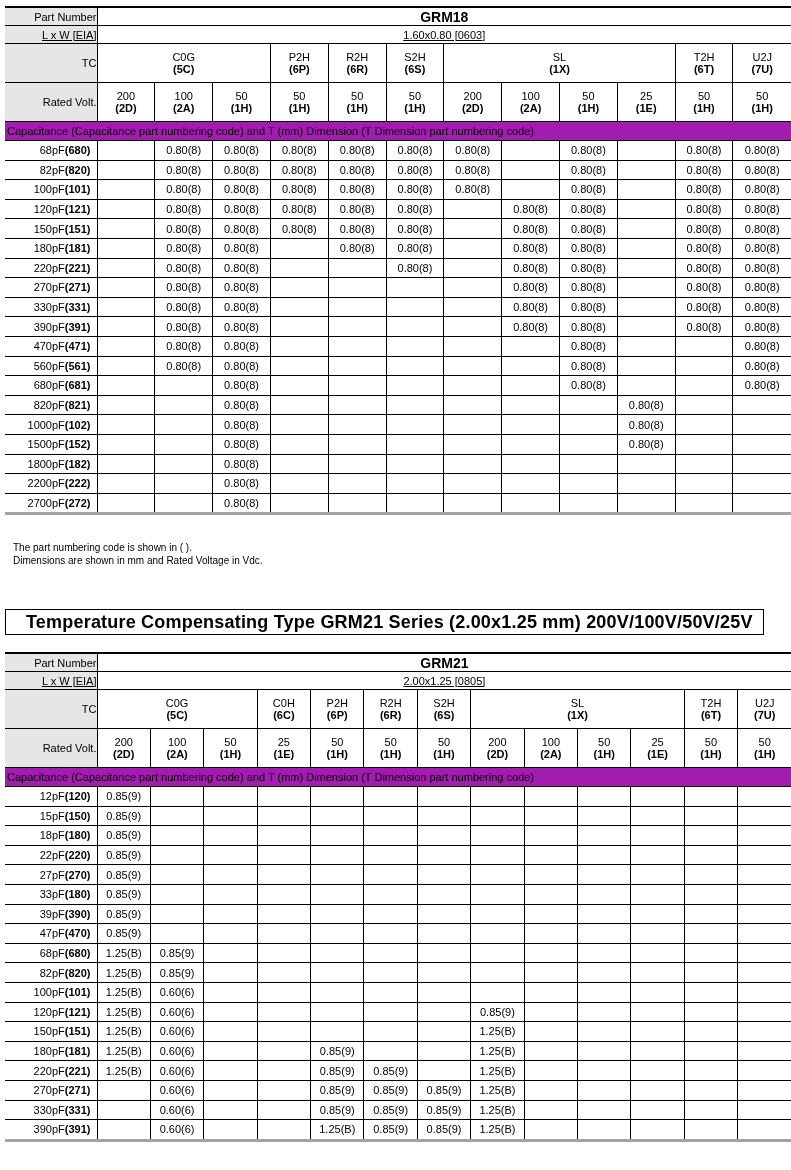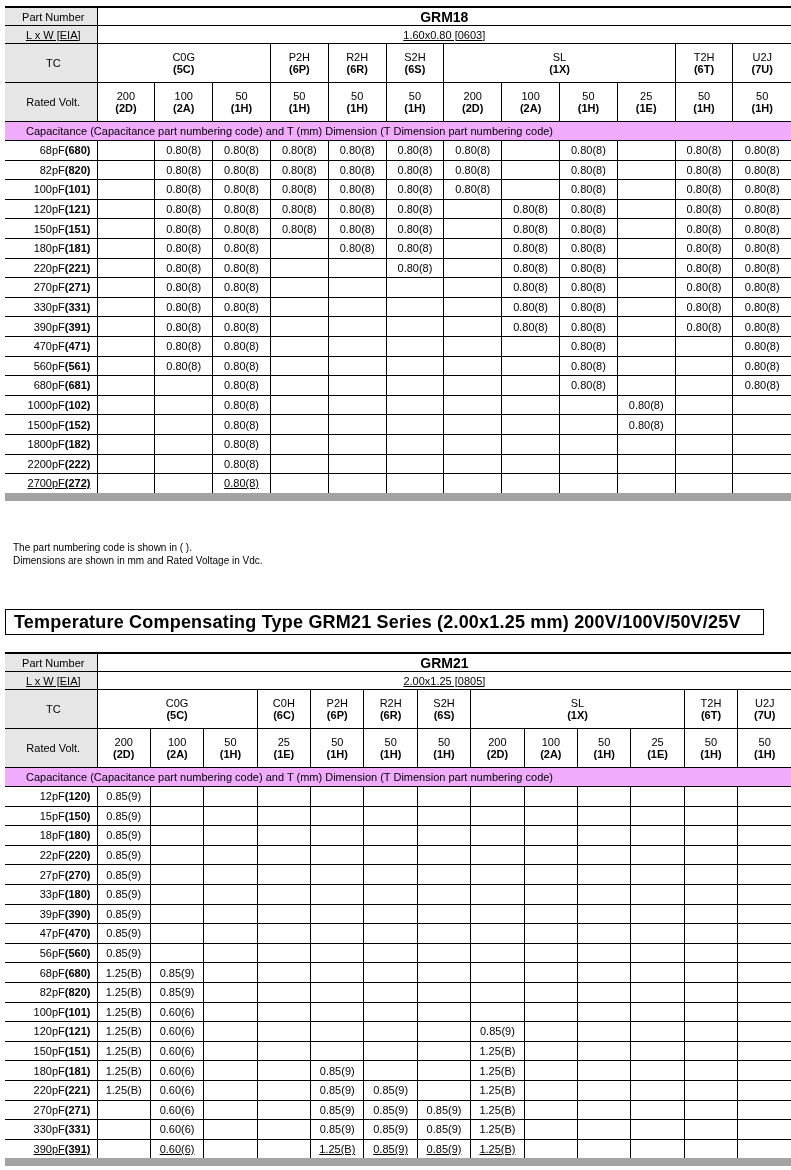--- a/index.html
+++ b/index.html
@@ -10,46 +10,46 @@
   table.spec {
     position: absolute; left: 5px; width: 786px;
     border-collapse: collapse; table-layout: fixed;
     font-size: 11px; line-height: 12px;
   }
   table.spec td {
     border: 1px solid #000; padding: 0; text-align: center; vertical-align: middle;
     white-space: nowrap; overflow: hidden;
   }
   table.spec tr.top td { border-top: 2px solid #000; }
-  table.spec tr.bottom td { border-bottom: 8px solid #a3a3a3; text-decoration: underline; }
+  table.spec tr.bottom td { border-bottom: 3px solid #a3a3a3; }
   table.spec td.lbl {
-    background: #e6e6e6; text-align: center; padding-left: 5px;
+    background: #e6e6e6; text-align: right; padding-left: 5px;
     border-left: none;
   }
   table.spec td.section {
-    background: #f0abfc; text-align: left; padding-left: 21px; border-left: none; border-right: none; margin-left: 32px;
+    background: #a21caf; text-align: left; padding-left: 2px; border-left: none; border-right: none; margin-left: 32px;
   }
   table.spec td:last-child { border-right: none; }
   table.spec td.cap { text-align: right; padding-right: 6px; border-left: none; }
   .bold { font-weight: bold; }
   table.spec td.partnum { font-weight: bold; font-size: 14px; }
   tr.h-part td { height: 17px; }
   tr.h-lxw td { height: 17px; text-decoration: underline; }
   tr.h-tc td { height: 38px; }
   tr.h-volt td { height: 38px; text-align: center; }
   tr.h-sec td { height: 18px; }
   tr.drow td { height: 18.6px; }
   .notes {
     position: absolute; left: 13px; top: 541px;
     font-size: 10px; line-height: 13px;
   }
   .series-title {
     position: absolute; left: 5px; top: 609px; width: 759px; height: 26px;
     border: 1px solid #000; box-sizing: border-box;
-    font-size: 18px; font-weight: bold; line-height: 24px; padding-left: 8px;
+    font-size: 18px; font-weight: bold; line-height: 24px; padding-left: 20px;
     letter-spacing: 0.2px; white-space: nowrap;
   }
 </style>
 </head>
 <body>
 
 <table class="spec" id="t18" style="top:6px;">
   <colgroup id="cg18">
       <col style="width:92px">
       <col style="width:57.8px">
@@ -346,20 +346,35 @@
         <td>0.80(8)</td>
         <td></td>
         <td></td>
         <td></td>
         <td></td>
         <td></td>
         <td>0.80(8)</td>
         <td></td>
         <td></td>
         <td>0.80(8)</td>
+      </tr>
+      <tr class="drow">
+        <td class="cap"><span>820pF</span><span class="bold">(821)</span></td>
+        <td></td>
+        <td></td>
+        <td>0.80(8)</td>
+        <td></td>
+        <td></td>
+        <td></td>
+        <td></td>
+        <td></td>
+        <td></td>
+        <td>0.80(8)</td>
+        <td></td>
+        <td></td>
       </tr>
       <tr class="drow">
         <td class="cap"><span>1000pF</span><span class="bold">(102)</span></td>
         <td></td>
         <td></td>
         <td>0.80(8)</td>
         <td></td>
         <td></td>
         <td></td>
         <td></td>
@@ -680,36 +695,20 @@
         <td></td>
         <td></td>
         <td></td>
         <td></td>
         <td></td>
         <td></td>
         <td></td>
         <td></td>
       </tr>
       <tr class="drow">
-        <td class="cap"><span>56pF</span><span class="bold">(560)</span></td>
-        <td>0.85(9)</td>
-        <td></td>
-        <td></td>
-        <td></td>
-        <td></td>
-        <td></td>
-        <td></td>
-        <td></td>
-        <td></td>
-        <td></td>
-        <td></td>
-        <td></td>
-        <td></td>
-      </tr>
-      <tr class="drow">
         <td class="cap"><span>68pF</span><span class="bold">(680)</span></td>
         <td>1.25(B)</td>
         <td>0.85(9)</td>
         <td></td>
         <td></td>
         <td></td>
         <td></td>
         <td></td>
         <td></td>
         <td></td>

